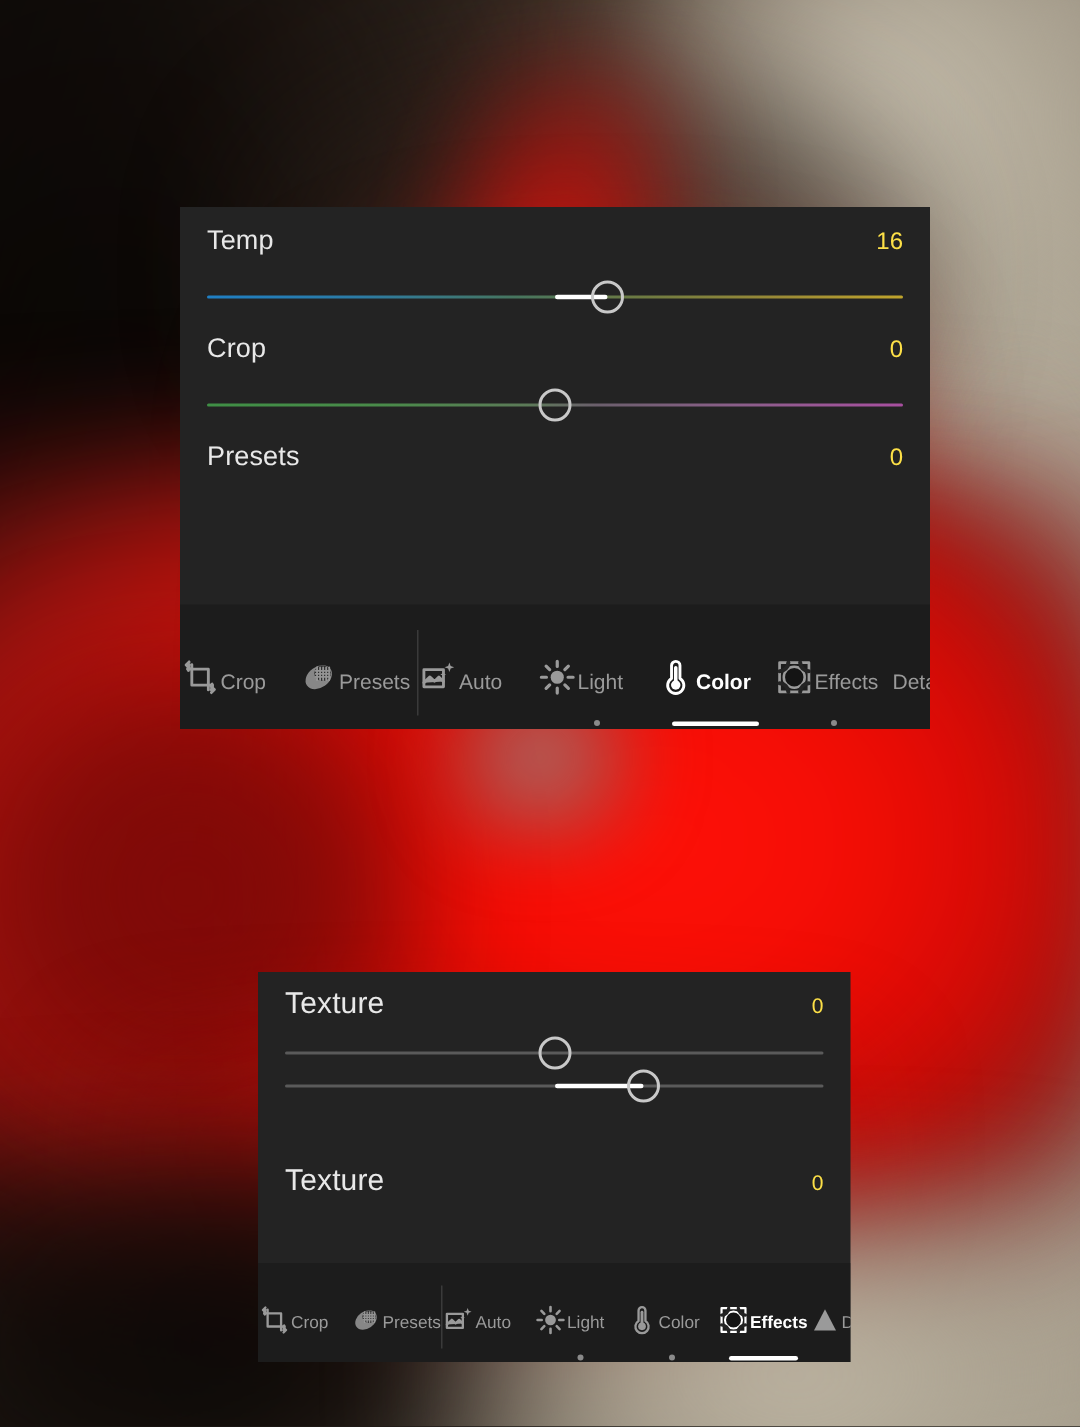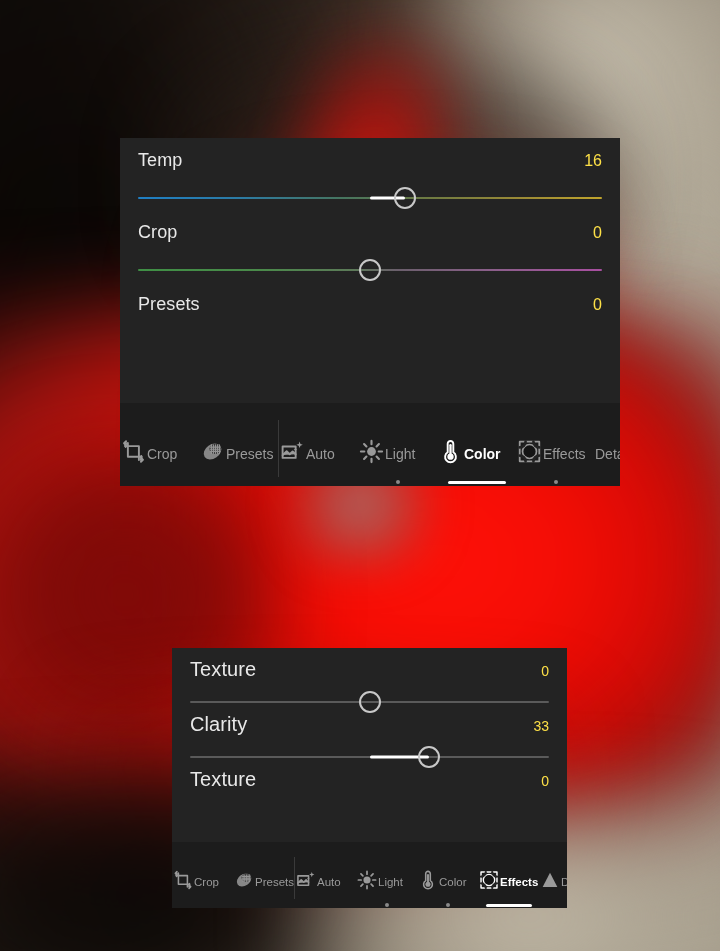--- a/index.html
+++ b/index.html
@@ -498,24 +498,20 @@
           <div class="slider-head">
             <span class="slider-name">Texture</span>
             <span class="slider-value">0</span>
           </div>
           <div class="slider-track-wrap">
             <div class="slider-track"></div>
             <div class="slider-knob" style="left: 50%;"></div>
           </div>
         </div>
         <div class="slider-row">
-          <div class="slider-head">
-            <span class="slider-name">Clarity</span>
-            <span class="slider-value">33</span>
-          </div>
           <div class="slider-track-wrap">
             <div class="slider-track"></div>
             <div class="slider-fill" style="left: 50%; width: 16.5%;"></div>
             <div class="slider-knob" style="left: 66.5%;"></div>
           </div>
         </div>
         <div class="slider-row">
           <div class="slider-head">
             <span class="slider-name">Texture</span>
             <span class="slider-value">0</span>

